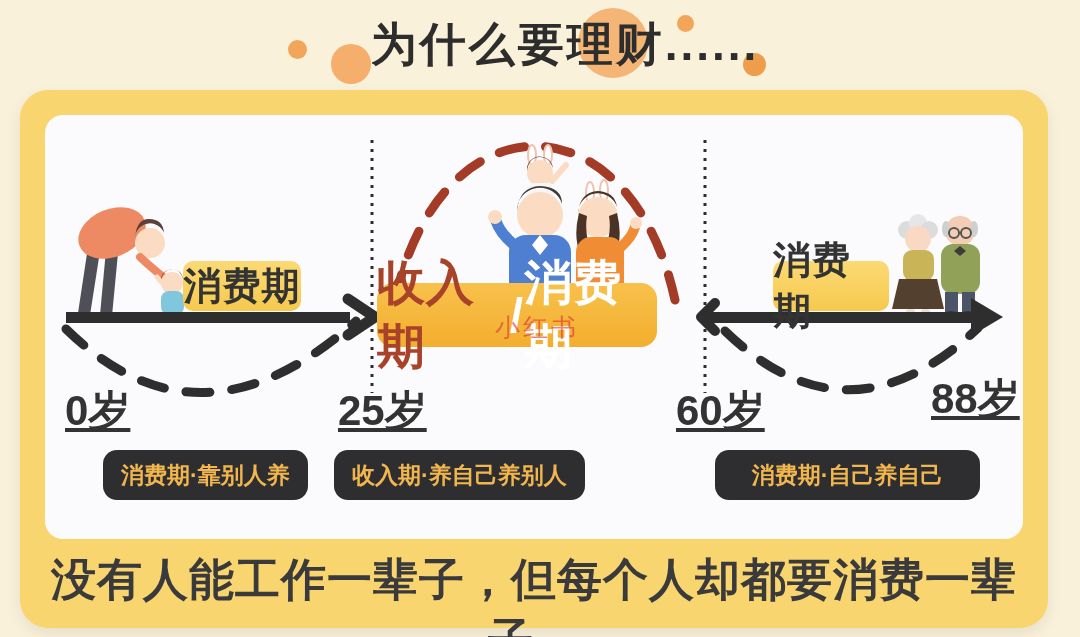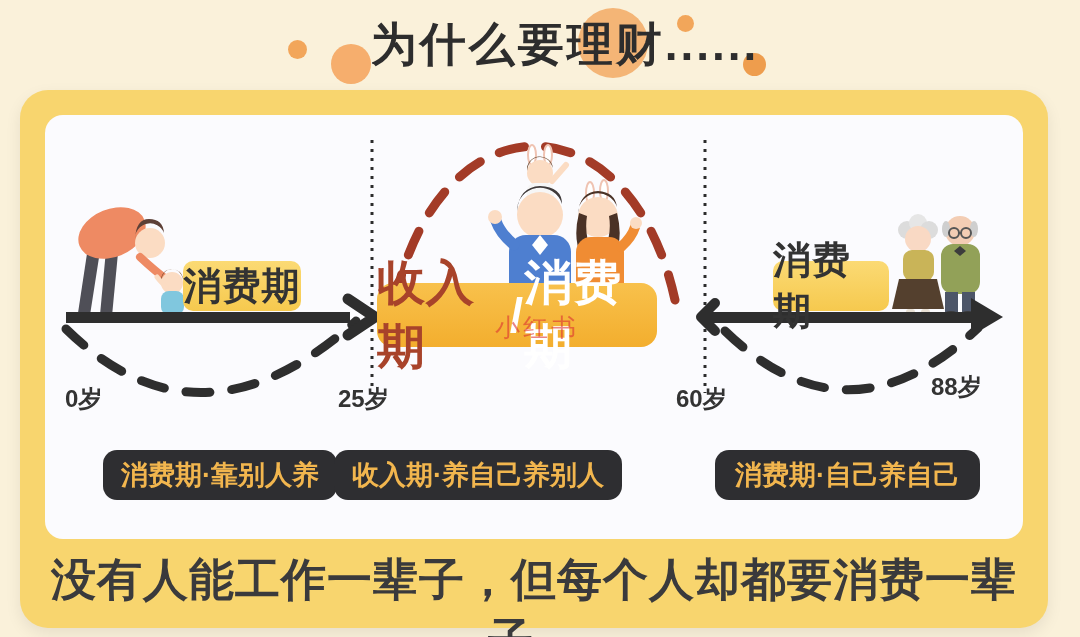--- a/index.html
+++ b/index.html
@@ -29,29 +29,29 @@
   
   .pill{left:332px;top:168px;width:280px;height:64px;border-radius:16px;
     background:linear-gradient(180deg,#F8C14C,#F3AE2E);
     display:flex;align-items:center;justify-content:center;
     font-size:48px;font-weight:900;letter-spacing:1px;z-index:3;}
   .pill .income{color:#A8432A;}
   .pill .slash,.pill .consume{color:#FFFFFF;}
   .watermark{left:450px;top:196px;color:rgba(220,50,50,.6);font-size:25px;font-weight:400;
     letter-spacing:3px;z-index:4;}
   
-  .age{font-size:24px;font-weight:900;color:#333;z-index:3;}
+  .age{font-size:42px;font-weight:900;color:#333;z-index:3;text-decoration:underline;}
   .age.a0{left:20px;top:268px;}
   .age.a25{left:293px;top:268px;}
   .age.a60{left:631px;top:268px;}
   .age.a88{left:886px;top:256px;}
   
   .badge{top:335px;height:50px;border-radius:14px;background:#2E2E31;color:#F2B64E;
     display:flex;align-items:center;justify-content:center;padding:0 18px;
-    font-size:27px;font-weight:700;letter-spacing:0px;z-index:3;box-sizing:border-box;}
+    font-size:23px;font-weight:700;letter-spacing:0px;z-index:3;box-sizing:border-box;}
   .badge.b1{left:58px;}
   .badge.b2{left:289px;}
   .badge.b3{left:670px;min-width:265px;}
   
   .footer{left:0;top:460px;width:1028px;text-align:center;font-size:45px;font-weight:900;
     color:#3A3A3C;letter-spacing:1px;}
 </style>
 </head>
 <body>
 

